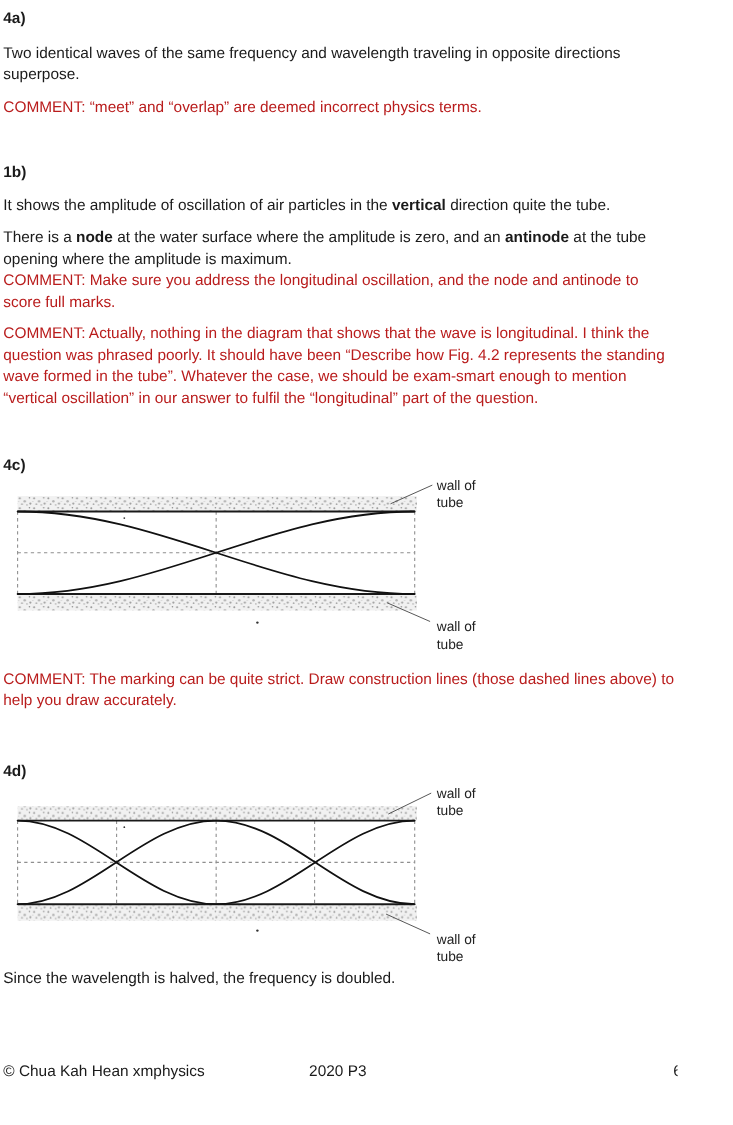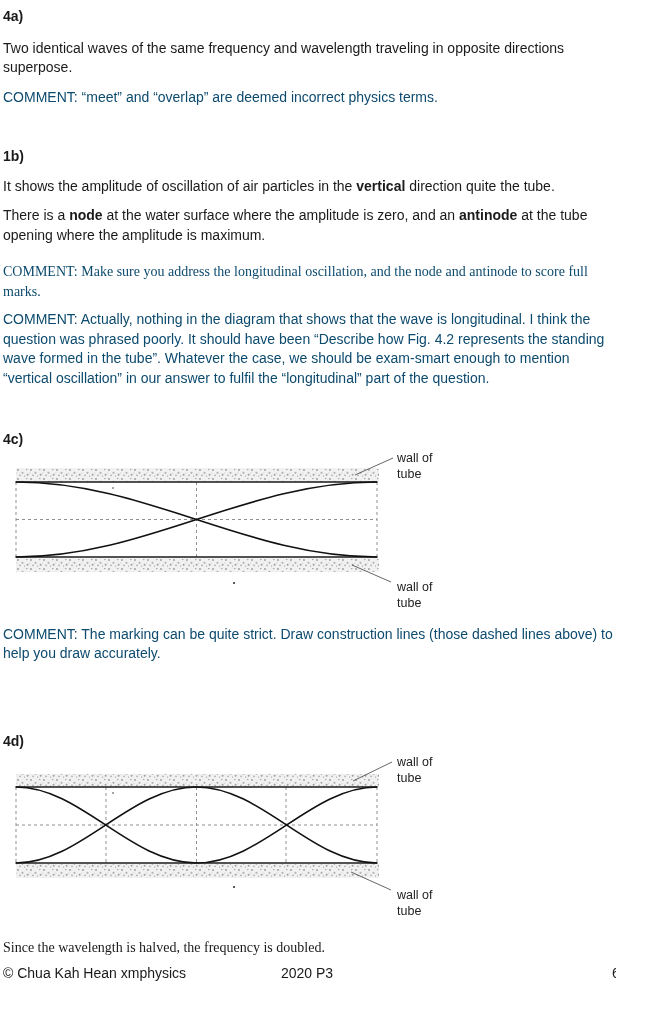--- a/index.html
+++ b/index.html
@@ -9,25 +9,25 @@
     background:#ffffff;
     font-family:"Liberation Sans",sans-serif;
     font-size:14px;line-height:19.5px;
     color:#1a1a1a;
     overflow:hidden;
     box-sizing:border-box;
     padding:7px 3px 0 3px;
   }
   .hd{font-weight:bold;margin:0;font-size:14px;}
   p{margin:0;}
-  .comment{color:#0c4a6e;}
+  .comment{color:#b91c1c;}
   .b{font-weight:bold;}
-  .mt8{margin-top:17px;font-family:Liberation Serif, serif;}  .mt9{margin-top:9px;}  .mt10{margin-top:10px;}
+  .mt8{margin-top:0;}  .mt9{margin-top:9px;}  .mt10{margin-top:10px;}
   .mt12{margin-top:12px;} .mt40{margin-top:40px;} .mt42{margin-top:42px;}
-  .mt44{margin-top:68px;} .mt5{margin-top:5px;}
+  .mt44{margin-top:44px;} .mt5{margin-top:5px;}
   .diagram{display:block;margin:0;}
   .tube-line{stroke:#1a1a1a;stroke-width:1.7;fill:none;}
   .wave{stroke:#111111;stroke-width:1.6;fill:none;stroke-linecap:round;}
   .dash{stroke:#8f8f8f;stroke-width:1;fill:none;stroke-dasharray:3 3;}
   .leader{stroke:#555555;stroke-width:0.9;fill:none;}
   .dlabel{font-family:"Liberation Sans",sans-serif;font-size:12.5px;fill:#222222;}
   .speck{fill:#333333;}
   .footer{position:absolute;left:0;top:964px;width:666px;height:20px;}
   .footer span{position:absolute;top:0;white-space:nowrap;}
   .f-copy{left:3px;}

